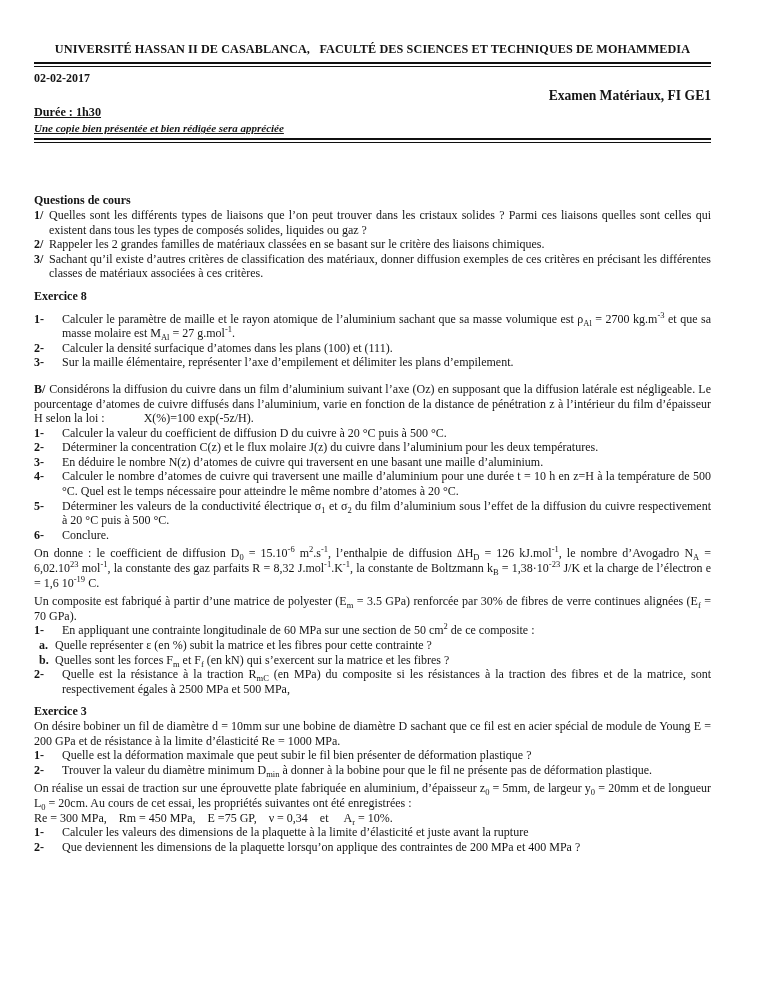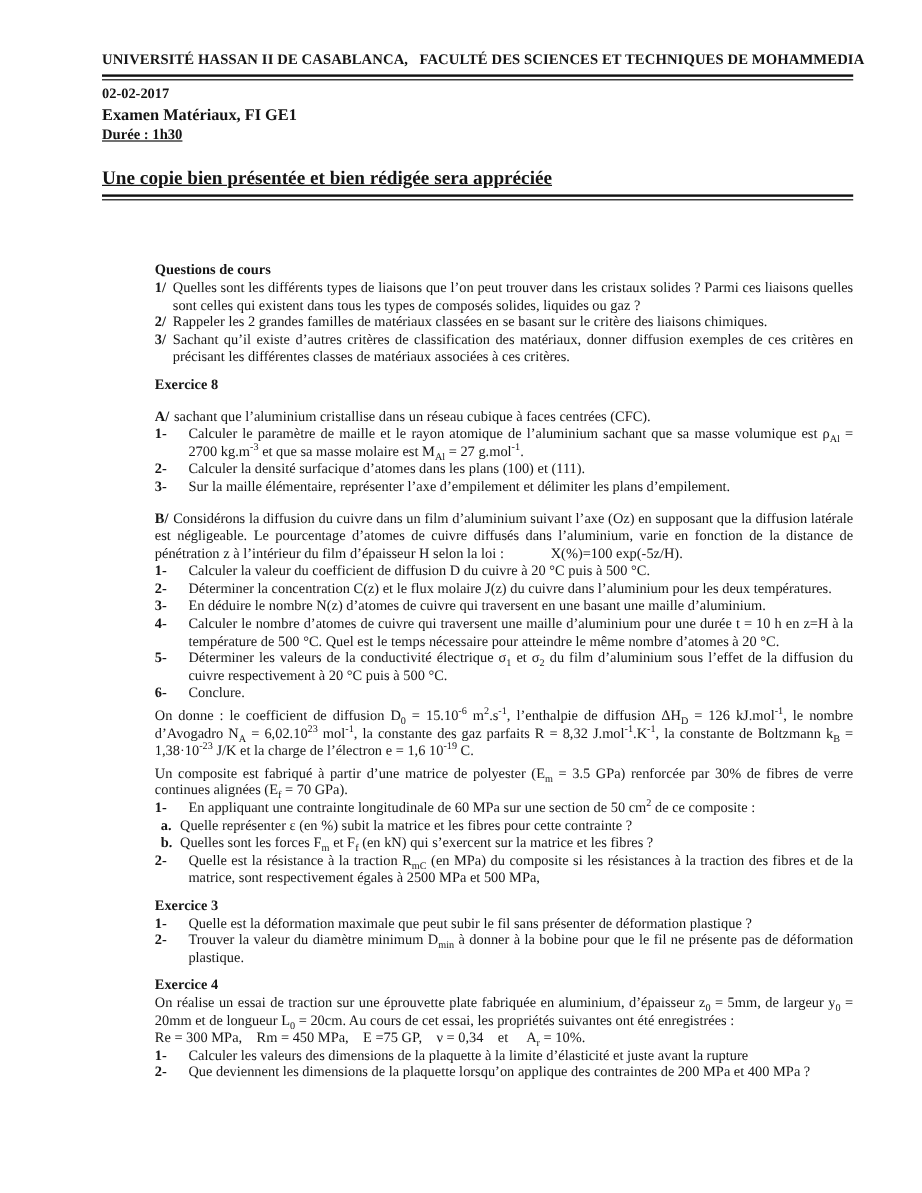--- a/index.html
+++ b/index.html
@@ -2,33 +2,33 @@
 <html><head>
 <meta charset="utf-8">
 <style>
   html, body { margin: 0; padding: 0; background: #ffffff; }
   body {
     width: 768px; height: 994px;
     color: #151515;
     font-family: "Liberation Serif", "DejaVu Serif", serif;
     overflow: hidden;
   }
-  .page { box-sizing: border-box; width: 768px; height: 994px; padding: 42px 57px 0 85px; }
+  .page { box-sizing: border-box; width: 768px; height: 994px; padding: 42px 57px 0 34px; }
 
   
   .uni-line { text-align: center; font-weight: bold; font-size: 12.2px; letter-spacing: .1px; white-space: nowrap; }
   .double-rule { height: 2.2px; border-top: 2.4px solid #101010; border-bottom: 1.7px solid #101010; margin-top: 5px; }
   .date-line { font-weight: bold; font-size: 12px; margin-top: 4px; }
-  .exam-title { text-align: left; font-weight: bold; font-size: 13.6px; margin-top: 2px; }
+  .exam-title { text-align: right; font-weight: bold; font-size: 13.6px; margin-top: 2px; }
   .duration-line { text-align: left; font-weight: bold; font-size: 12.2px; text-decoration: underline; margin-top: 1px; }
-  .note-line { text-align: left; font-weight: bold; font-size: 16px; text-decoration: underline; margin-top: 20px; }
+  .note-line { text-align: left; font-weight: bold; font-size: 11px; text-decoration: underline; margin-top: 2px; font-style: italic; }
   .rule-bottom { margin-top: 4px; }
 
   
-  .exam-body { margin-top: 50px; font-size: 12px; line-height: 14.6px; margin-left: 44px; }
+  .exam-body { margin-top: 50px; font-size: 12px; line-height: 14.6px; }
   .block { text-align: justify; }
   .block:first-child { margin-top: 0; }
   .heading { font-weight: bold; margin-top: 8px; text-align: left; }
   .spacer { height: 8px; }
   .para { margin-top: 4px; }
   .heading + .para { margin-top: 0; }
   .para .lead { font-weight: bold; margin-right: 4px; }
   .item { display: flex; }
   .item .marker { font-weight: bold; flex: 0 0 auto; }
   .qitem .marker { width: 15px; }
@@ -61,21 +61,20 @@
       <div class="block item qitem">
         <span class="marker">2/</span>
         <div class="itext">Rappeler les 2 grandes familles de matériaux classées en se basant sur le critère des liaisons chimiques.</div>
       </div>
       <div class="block item qitem">
         <span class="marker">3/</span>
         <div class="itext">Sachant qu’il existe d’autres critères de classification des matériaux, donner diffusion exemples de ces critères en précisant les différentes classes de matériaux associées à ces critères.</div>
       </div>
       <div class="block heading">Exercice 8</div>
       <div class="spacer"></div>
-      <div class="block para"><b class="lead">A/</b><span>sachant que l’aluminium cristallise dans un réseau cubique à faces centrées (CFC).</span></div>
       <div class="block item exitem">
         <span class="marker">1-</span>
         <div class="itext">Calculer le paramètre de maille et le rayon atomique de l’aluminium sachant que sa masse volumique est ρ<sub>Al</sub> = 2700 kg.m<sup>-3</sup> et que sa masse molaire est M<sub>Al</sub> = 27 g.mol<sup>-1</sup>.</div>
       </div>
       <div class="block item exitem">
         <span class="marker">2-</span>
         <div class="itext">Calculer la densité surfacique d’atomes dans les plans (100) et (111).</div>
       </div>
       <div class="block item exitem">
         <span class="marker">3-</span>
@@ -119,29 +118,29 @@
       </div>
       <div class="block item subitem">
         <span class="marker">b.</span>
         <div class="itext">Quelles sont les forces F<sub>m</sub> et F<sub>f</sub> (en kN) qui s’exercent sur la matrice et les fibres ?</div>
       </div>
       <div class="block item exitem">
         <span class="marker">2-</span>
         <div class="itext">Quelle est la résistance à la traction R<sub>mC</sub> (en MPa) du composite si les résistances à la traction des fibres et de la matrice, sont respectivement égales à 2500 MPa et 500 MPa,</div>
       </div>
       <div class="block heading">Exercice 3</div>
+      <div class="block para"><span>On désire bobiner un fil de diamètre d = 10mm sur une bobine de diamètre D sachant que ce fil est en acier spécial de module de Young E = 200 GPa et de résistance à la limite d’élasticité Re = 1000 MPa.</span></div>
       <div class="block item exitem">
         <span class="marker">1-</span>
-        <div class="itext">Quelle est la déformation maximale que peut subir le fil sans présenter de déformation plastique ?</div>
+        <div class="itext">Quelle est la déformation maximale que peut subir le fil bien présenter de déformation plastique ?</div>
       </div>
       <div class="block item exitem">
         <span class="marker">2-</span>
         <div class="itext">Trouver la valeur du diamètre minimum D<sub>min</sub> à donner à la bobine pour que le fil ne présente pas de déformation plastique.</div>
       </div>
-      <div class="block heading">Exercice 4</div>
       <div class="block para"><span>On réalise un essai de traction sur une éprouvette plate fabriquée en aluminium, d’épaisseur z<sub>0</sub> = 5mm, de largeur y<sub>0</sub> = 20mm et de longueur L<sub>0</sub> = 20cm. Au cours de cet essai, les propriétés suivantes ont été enregistrées :<br>Re = 300 MPa,&nbsp;&nbsp;&nbsp;&nbsp;Rm = 450 MPa,&nbsp;&nbsp;&nbsp;&nbsp;E =75 GP,&nbsp;&nbsp;&nbsp;&nbsp;ν = 0,34&nbsp;&nbsp;&nbsp;&nbsp;et&nbsp;&nbsp;&nbsp;&nbsp;&nbsp;A<sub>r</sub> = 10%.</span></div>
       <div class="block item exitem">
         <span class="marker">1-</span>
         <div class="itext">Calculer les valeurs des dimensions de la plaquette à la limite d’élasticité et juste avant la rupture</div>
       </div>
       <div class="block item exitem">
         <span class="marker">2-</span>
         <div class="itext">Que deviennent les dimensions de la plaquette lorsqu’on applique des contraintes de 200 MPa et 400 MPa ?</div>
       </div>
     </div>

